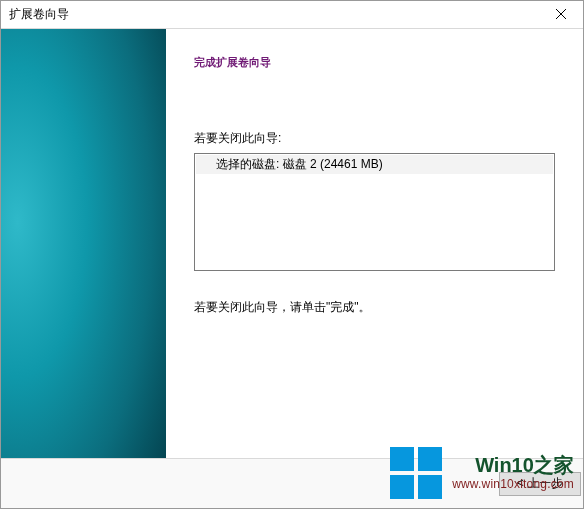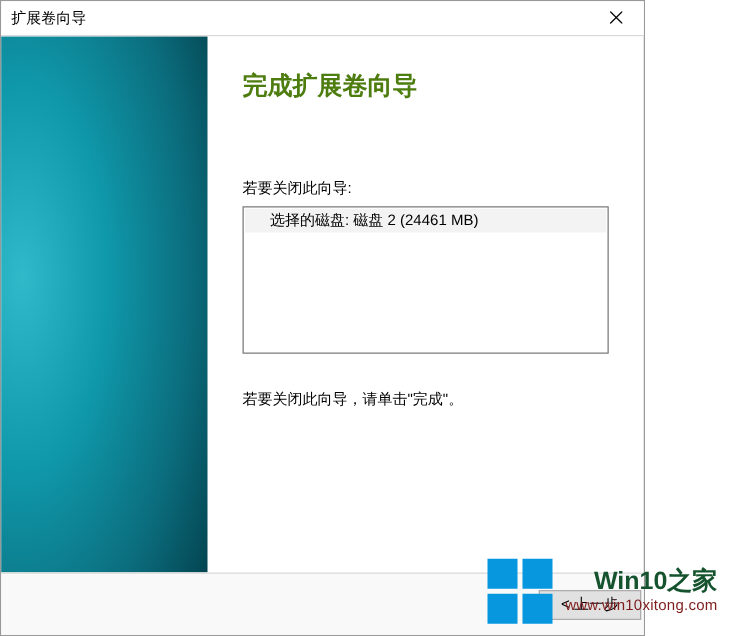--- a/index.html
+++ b/index.html
@@ -8,21 +8,21 @@
     padding: 0;
     width: 584px;
     height: 509px;
     font-family: "Microsoft YaHei", "Segoe UI", Tahoma, sans-serif;
     font-size: 12px;
     background: #fff;
     overflow: hidden;
     position: relative;
   }
   .window {
-    width: 516px;
+    width: 584px;
     height: 509px;
     border: 1px solid #999;
     background: #fff;
     position: relative;
   }
   .titlebar {
     height: 28px;
     background: #fff;
     border-bottom: 1px solid #d9d9d9;
     display: flex;
@@ -54,23 +54,23 @@
     width: 165px;
     height: 100%;
     background: radial-gradient(ellipse 140% 120% at 10% 45%, #2fb9c9 0%, #0f98aa 30%, #0b6d7d 58%, #033f4b 82%, #01242d 100%);
   }
   .main {
     flex: 1;
     padding: 20px 28px 10px 28px;
     position: relative;
   }
   .heading {
-    font-size: 20px;
+    font-size: 11px;
     font-weight: 600;
-    color: #4d7c0f;
+    color: #701a75;
     margin: 6px 0 60px 0;
   }
   .label {
     font-size: 12px;
     color: #000;
     margin-bottom: 6px;
   }
   .listbox {
     width: 100%;
     height: 118px;

